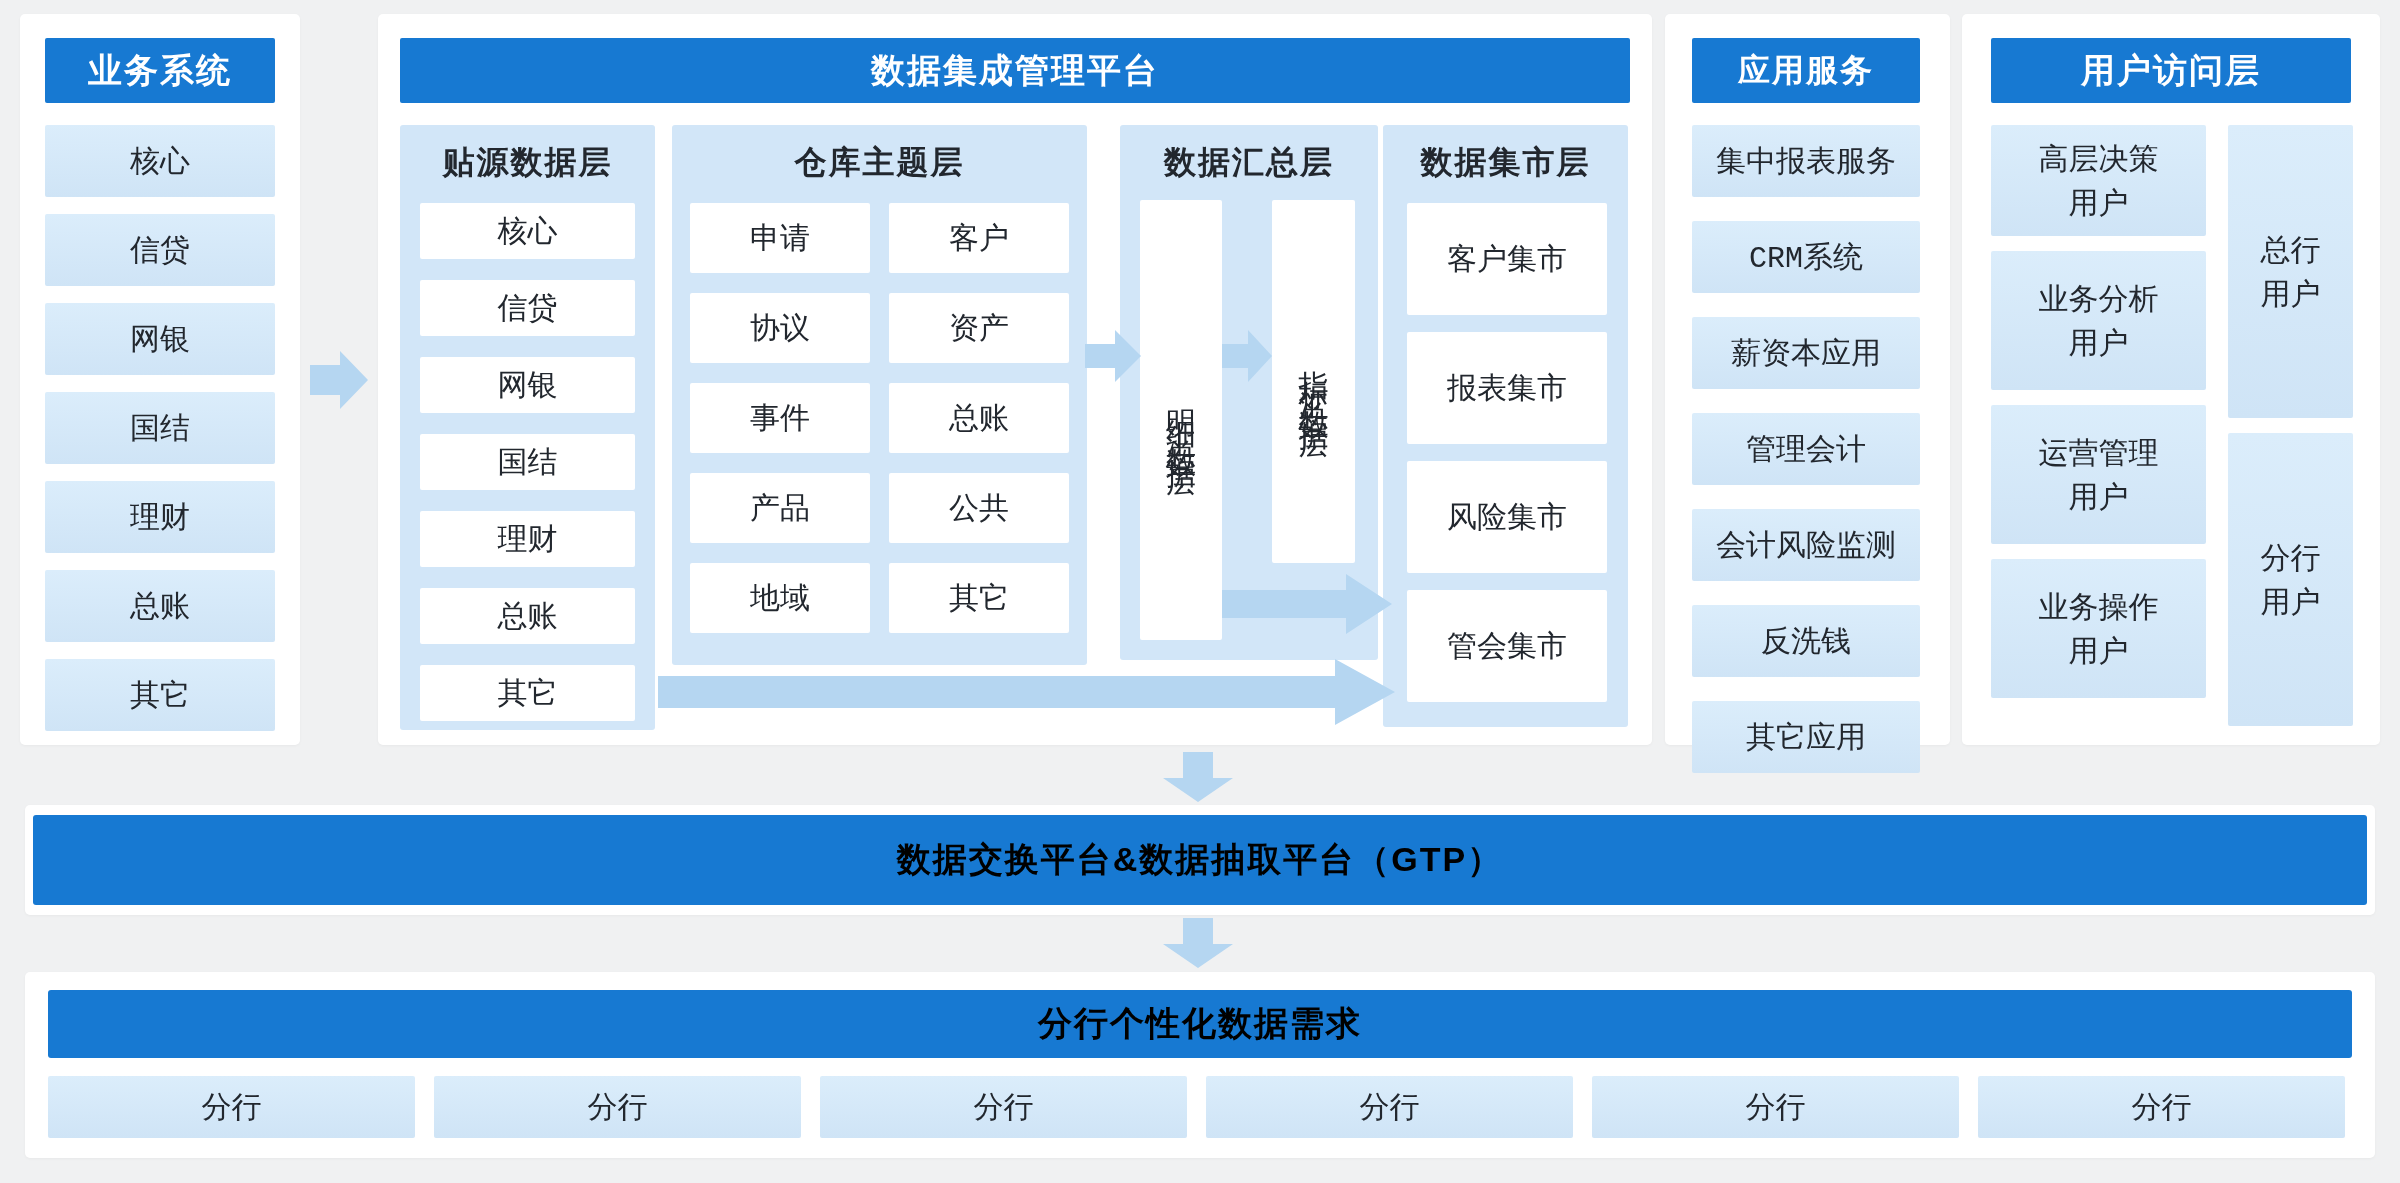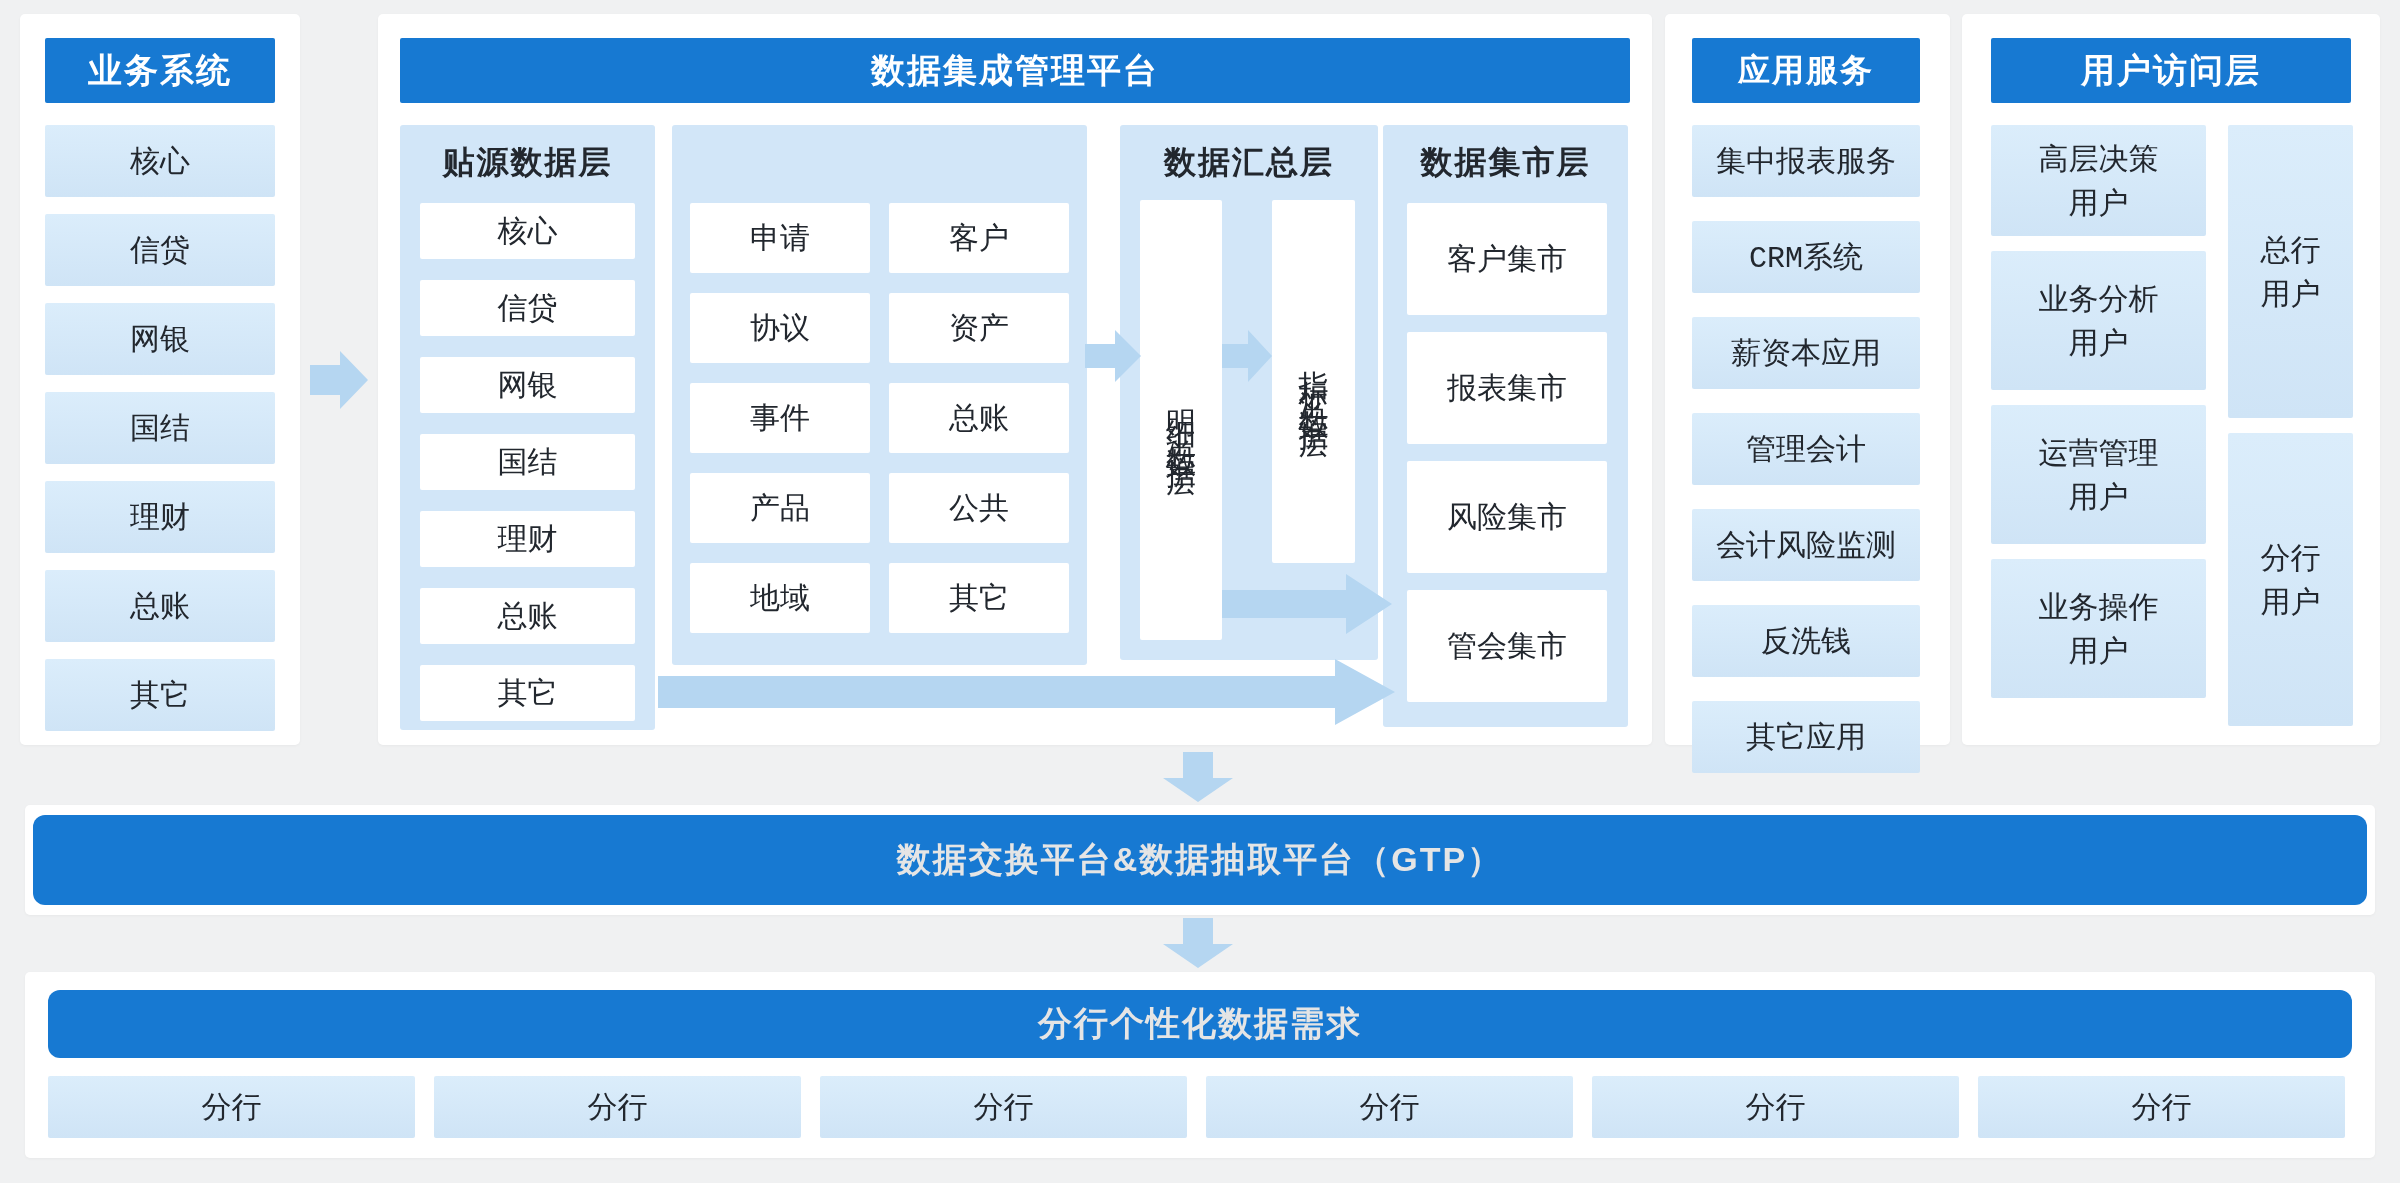--- a/index.html
+++ b/index.html
@@ -43,23 +43,23 @@
   }
   .vtext{
     writing-mode:vertical-rl;text-orientation:upright;
     font-size:30px;letter-spacing:10px;line-height:1;
   }
   .arrow{position:absolute;}
   .arrow svg{display:block;}
   .wrap4{width:4em;text-align:center;line-height:1.45;word-break:break-all;}
   .wrap2{width:2em;text-align:center;line-height:1.45;word-break:break-all;}
   .bigbar{
-    position:absolute;background:#1779d2;color:#e5e5e5;
-    display:flex;align-items:center;justify-content:center;
-    font-size:34px;font-weight:600;letter-spacing:2px;border-radius:12px;
+    position:absolute;background:#1779d2;color:#000000;
+    display:flex;align-items:center;justify-content:center;
+    font-size:34px;font-weight:600;letter-spacing:2px;border-radius:3px;
   }
 </style>
 </head>
 <body>
 
 <div class="card" style="left:20px;top:14px;width:280px;height:731px;">
   <div class="hdr" style="left:25px;top:24px;width:230px;height:65px;">
     <span>业务系统</span>
   </div>
   <div class="stack" style="left:25px;top:111px;width:230px;gap:17px;">
@@ -91,20 +91,21 @@
       <div class="white-box" style="height:56px;">信贷</div>
       <div class="white-box" style="height:56px;">网银</div>
       <div class="white-box" style="height:56px;">国结</div>
       <div class="white-box" style="height:56px;">理财</div>
       <div class="white-box" style="height:56px;">总账</div>
       <div class="white-box" style="height:56px;">其它</div>
     </div>
   </div>
 
   <div class="sub" style="left:294px;top:111px;width:415px;height:540px;">
+    <div class="sub-title" style="top:16px;">仓库主题层</div>
     <div class="grid2" style="left:18px;top:78px;grid-template-columns:180px 180px;column-gap:19px;row-gap:20px;">
       <div class="white-box" style="height:70px;">申请</div>
       <div class="white-box" style="height:70px;">客户</div>
       <div class="white-box" style="height:70px;">协议</div>
       <div class="white-box" style="height:70px;">资产</div>
       <div class="white-box" style="height:70px;">事件</div>
       <div class="white-box" style="height:70px;">总账</div>
       <div class="white-box" style="height:70px;">产品</div>
       <div class="white-box" style="height:70px;">公共</div>
       <div class="white-box" style="height:70px;">地域</div>

